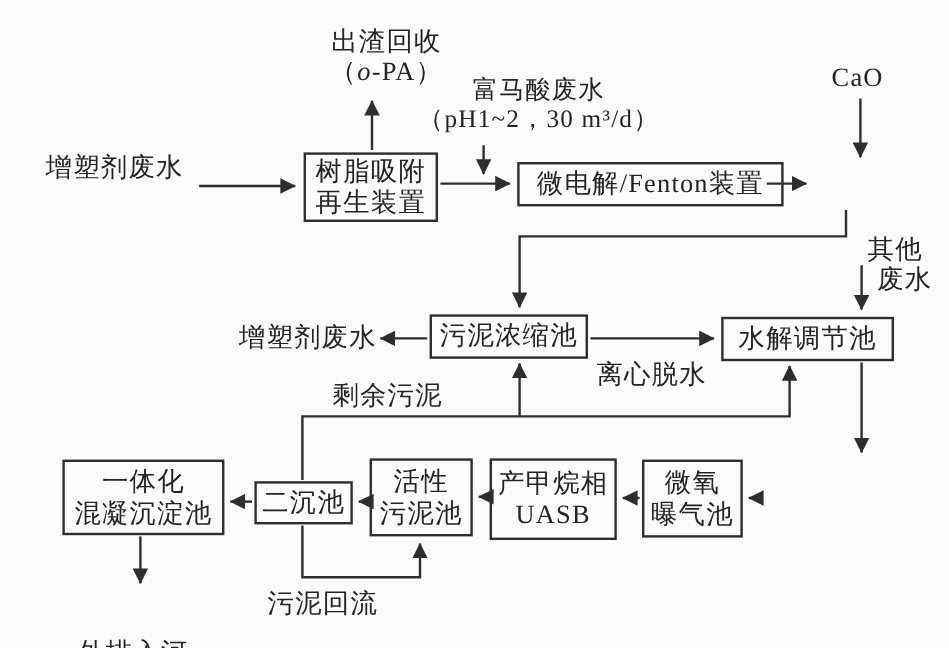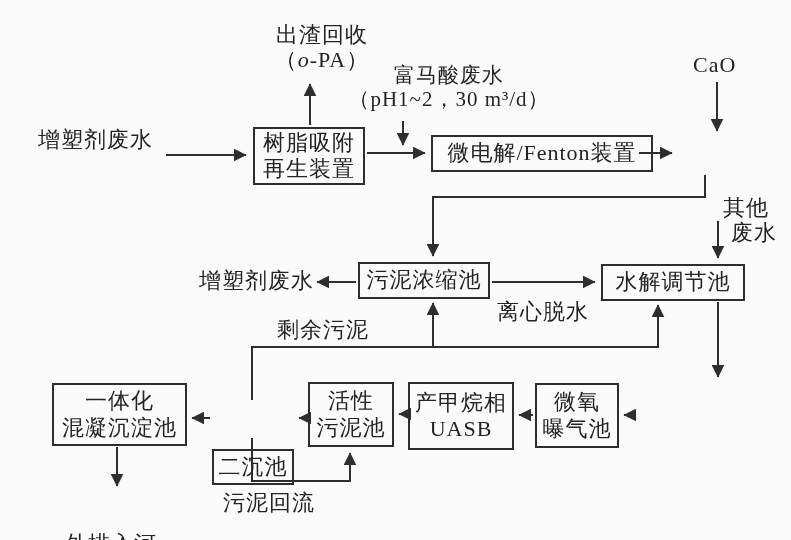--- a/index.html
+++ b/index.html
@@ -102,21 +102,21 @@
 
   <div class="box" style="left:601px;top:264px;width:144px;height:37px;">
     <span>水解调节池</span>
   </div>
 
   <div class="box" style="left:52px;top:383px;width:135px;height:63px;">
     <span>一体化</span>
     <span>混凝沉淀池</span>
   </div>
 
-  <div class="box" style="left:212px;top:401px;width:82px;height:36px;margin-top:48px;">
+  <div class="box" style="left:212px;top:401px;width:82px;height:36px;">
     <span>二沉池</span>
   </div>
 
   <div class="box" style="left:308px;top:382px;width:86px;height:65px;">
     <span>活性</span>
     <span>污泥池</span>
   </div>
 
   <div class="box" style="left:408px;top:382px;width:106px;height:68px;">
     <span>产甲烷相</span>

